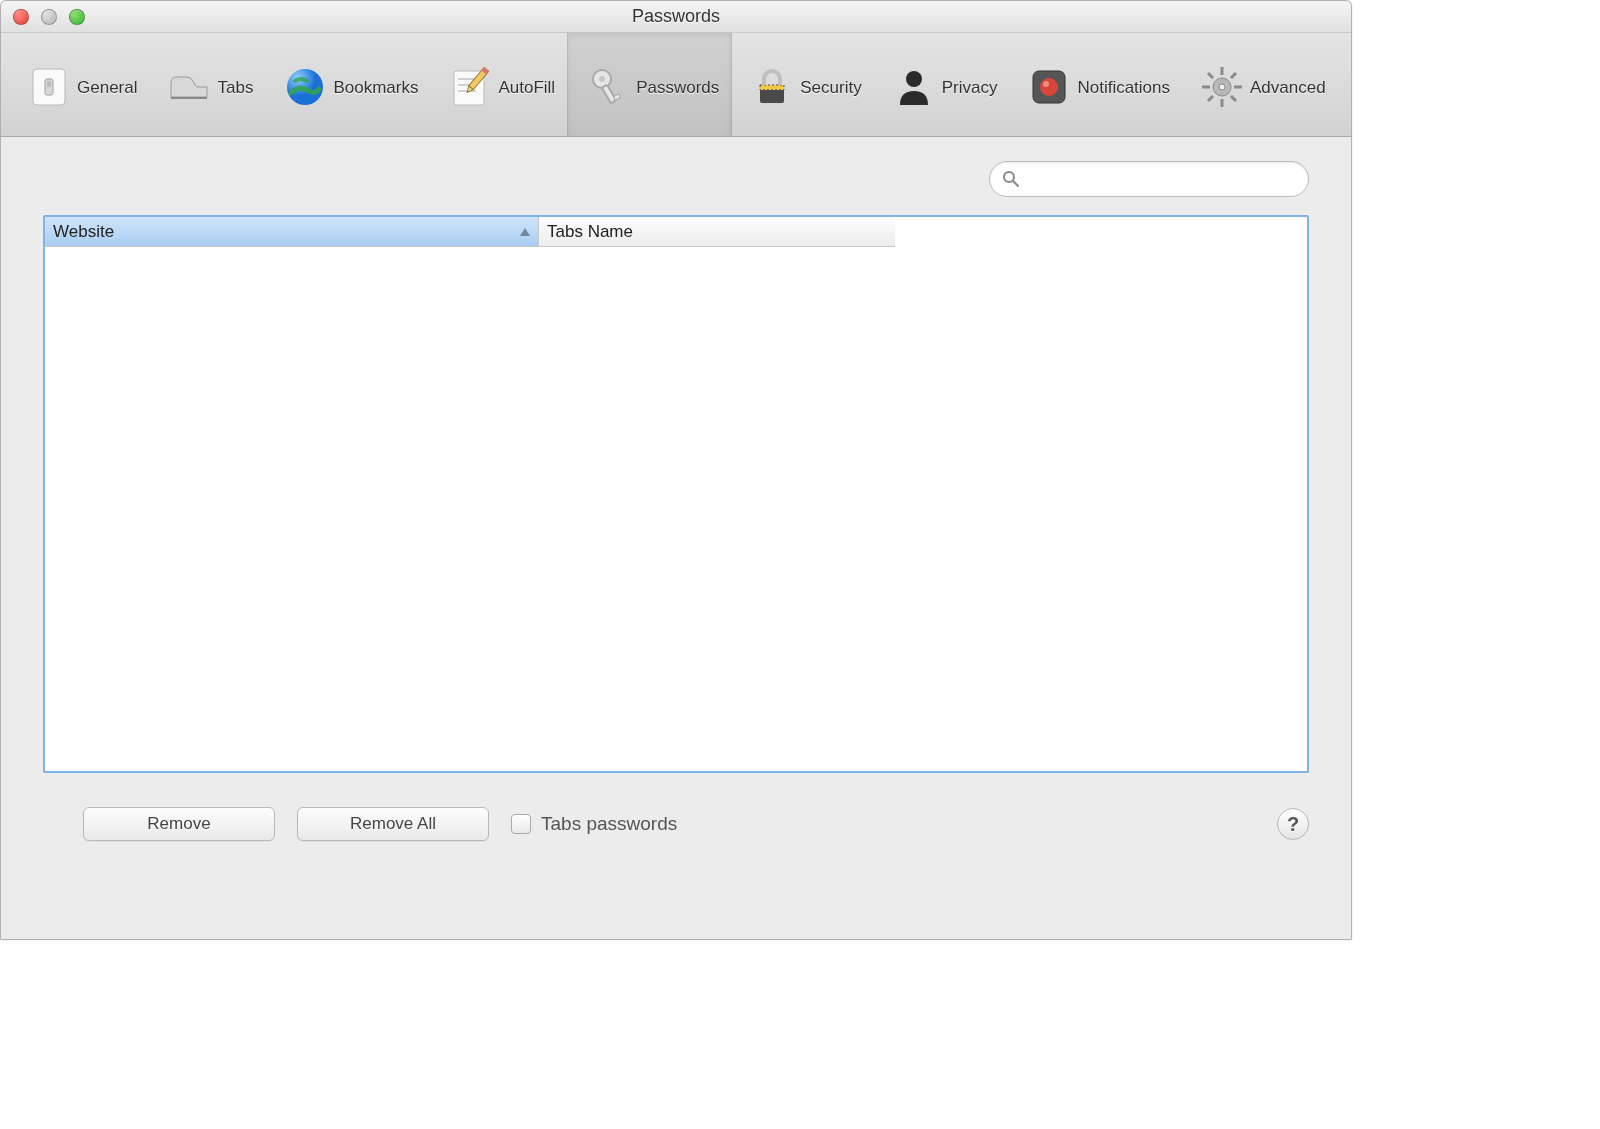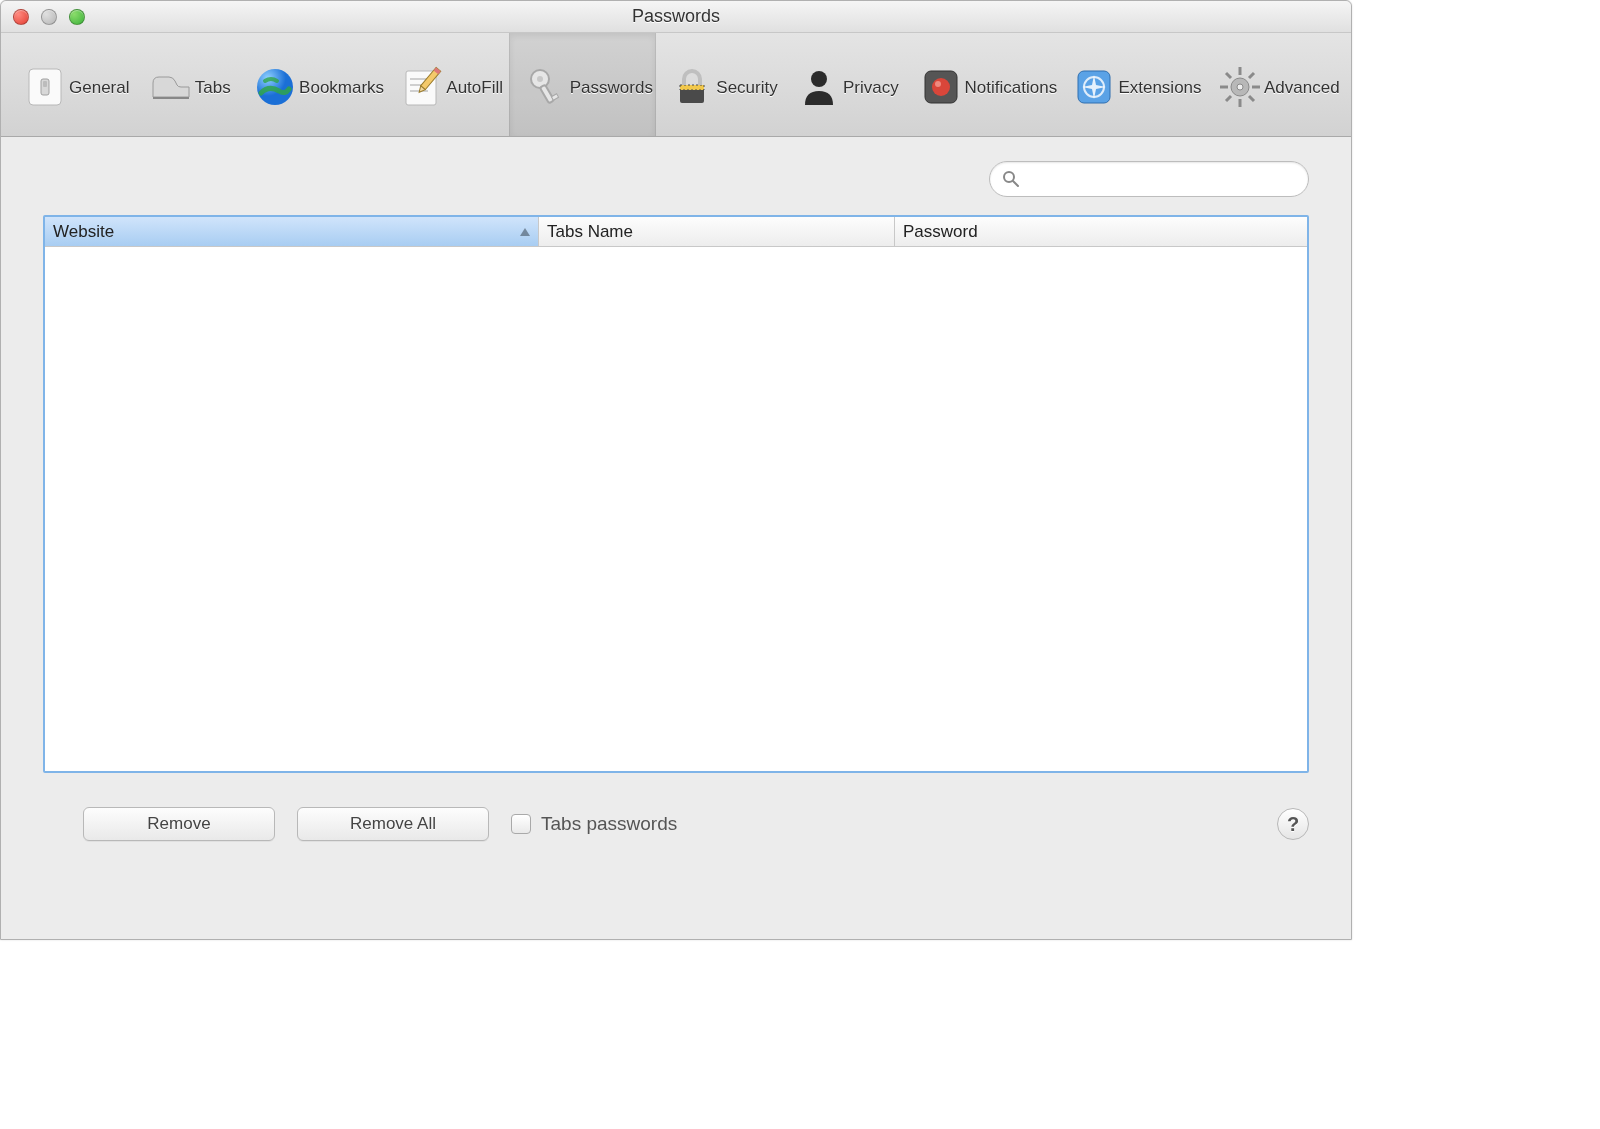--- a/index.html
+++ b/index.html
@@ -308,30 +308,20 @@
       <span class="ticon">
         <svg width="48" height="48" viewBox="0 0 48 48">
           <rect x="8" y="8" width="32" height="32" rx="6" fill="#555" stroke="#333"></rect>
           <circle cx="24" cy="24" r="9" fill="#d9463a"></circle>
           <circle cx="21" cy="21" r="3" fill="#ef8a80"></circle>
         </svg>
       </span>
       <span class="tlabel">Notifications</span>
     </div>
 
-    <div class="tool">
-      <span class="ticon">
-        <svg width="48" height="48" viewBox="0 0 48 48">
-          <rect x="8" y="8" width="32" height="32" rx="6" fill="#5aa2e6" stroke="#2f6fb0"></rect>
-          <circle cx="24" cy="24" r="10" fill="none" stroke="#fff" stroke-width="2" opacity="0.8"></circle>
-          <polygon points="24,12 26,22 36,24 26,26 24,36 22,26 12,24 22,22" fill="#fff" opacity="0.85"></polygon>
-        </svg>
-      </span>
-      <span class="tlabel">Extensions</span>
-    </div>
 
     <div class="tool">
       <span class="ticon">
         <svg width="48" height="48" viewBox="0 0 48 48">
           <g fill="#b8b8b8" stroke="#8a8a8a">
             <circle cx="24" cy="24" r="9"></circle>
             <circle cx="24" cy="24" r="3" fill="#eee"></circle>
             <g stroke-width="3">
               <line x1="24" y1="4" x2="24" y2="12"></line>
               <line x1="24" y1="36" x2="24" y2="44"></line>
@@ -366,23 +356,20 @@
       <div class="thead">
         <div class="th sorted" style="flex:0 0 494px">
           <span>Website</span>
           <svg class="sort-arrow" width="10" height="8" viewBox="0 0 10 8">
               <polygon points="5,0 10,8 0,8" fill="#567" opacity="0.7"></polygon>
             </svg>
         </div>
         <div class="th" style="flex:0 0 356px">
           <span>Tabs Name</span>
         </div>
-        <div class="th" style="flex:1">
-          <span>Password</span>
-        </div>
       </div>
       <div class="tbody"></div>
     </div>
 
     <div class="footer-row">
       <button class="mac-btn">Remove</button>
       <button class="mac-btn">Remove All</button>
       <label class="checkbox-wrap">
         <span class="checkbox-box"></span>
         <span>Tabs passwords</span>

